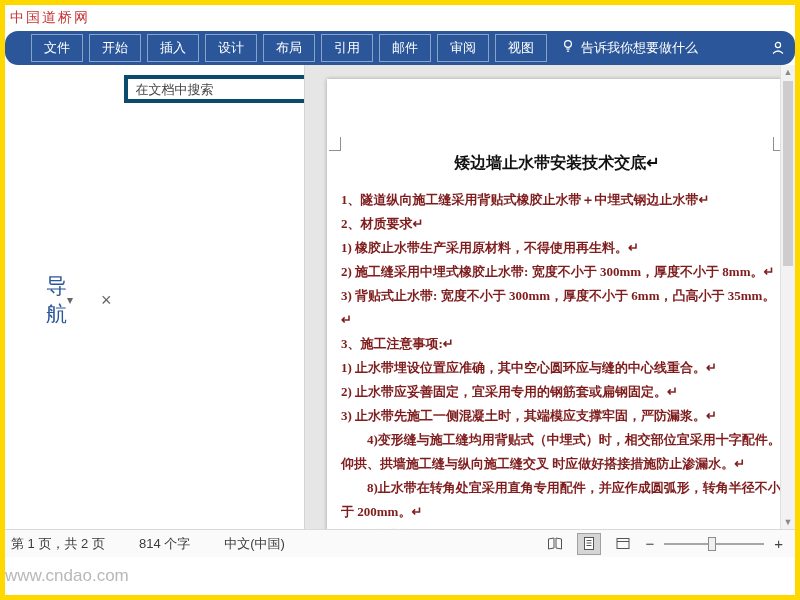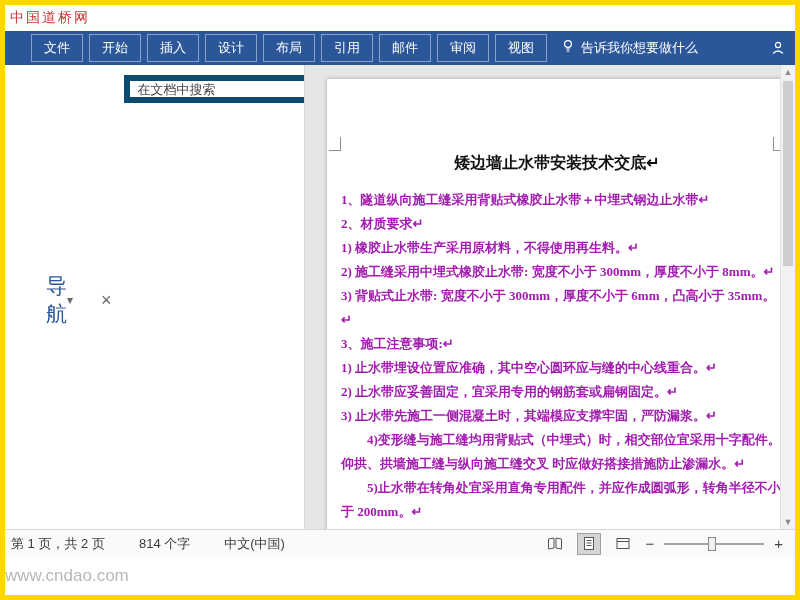--- a/index.html
+++ b/index.html
@@ -4,36 +4,36 @@
 <style>
   * { margin:0; padding:0; box-sizing:border-box; }
   html,body { width:800px; height:600px; overflow:hidden; font-family:"Liberation Sans", sans-serif; }
   .frame { width:800px; height:600px; border:5px solid #ffd800; background:#fff; display:flex; flex-direction:column; overflow:hidden; }
 
   
   .top-strip { height:26px; background:#fff; display:flex; align-items:center; padding-left:5px; flex-shrink:0; }
   .top-watermark { color:#c63333; font-size:14px; letter-spacing:2px; font-family:Liberation Serif, serif; }
 
   
-  .ribbon { height:34px; background:#2b579a; display:flex; align-items:center; padding:0 8px 0 26px; flex-shrink:0; color:#fff; }
+  .ribbon { height:34px; background:#2b579a; display:flex; align-items:center; padding:0 8px 0 26px; flex-shrink:0; color:#fff;border-radius:13px; }
   .ribbon-tabs { display:flex; gap:6px; align-items:center; }
   .ribbon-tab { font-size:13px; padding:4px 12px; border:1px solid rgba(255,255,255,0.45); white-space:nowrap; color:#fff; }
   .tellme { display:flex; align-items:flex-start; gap:6px; margin-left:14px; font-size:13px; white-space:nowrap; }
   .share { margin-left:auto; display:flex; align-items:center; }
 
   
   .main { flex:1; display:flex; overflow:hidden; min-height:0; }
 
   
   .nav-pane { width:300px; background:#fff; border-right:1px solid #d4d4d4; display:flex; flex-shrink:0; overflow:hidden;padding-left:31px; }
   .nav-header { display:flex; align-items:center; padding:12px 0 6px 10px; }
   .nav-title { color:#2b579a; font-size:21px; }
   .nav-caret { margin-left:auto; margin-right:28px; color:#666; font-size:12px; cursor:default; }
   .nav-close { margin-right:12px; color:#666; font-size:18px; line-height:1; cursor:default; }
-  .search-box { margin:10px 12px 0 0; height:28px; border:6px solid #0c4a6e; background:#fff; display:flex; align-items:center; }
+  .search-box { margin:10px 12px 0 0; height:28px; border:4px solid #0c4a6e; background:#fff; display:flex; align-items:center; }
   .search-input { flex:1; border:0; outline:0; background:transparent; padding-left:8px; font-size:13px; color:#333; font-family:"Liberation Sans", sans-serif; }
   .search-input::placeholder { color:#444; opacity:1; }
   .search-icon { width:26px; display:flex; justify-content:center; }
   .search-dd { width:22px; text-align:center; color:#555; font-size:11px; }
   .nav-tabs { display:flex; gap:26px; padding:16px 0 0 22px; font-size:14px; color:#555;font-family:Liberation Mono, monospace; }
   .nav-tab { padding-bottom:5px; }
   .nav-tab.active { color:#2b579a; font-weight:bold; border-bottom:3px solid #2b579a; }
   .thumb-area { flex:1; display:flex; flex-direction:column; align-items:center; padding-top:18px; overflow:hidden; }
   .page-thumb { width:145px; height:214px; background:#fff; border:2px solid #2b579a; box-shadow:2px 2px 5px rgba(0,0,0,0.25); flex-shrink:0; }
   .thumb-title-line { width:58%; height:4px; background:#4a4a4a; margin:10px auto 6px; }
@@ -41,21 +41,21 @@
   .thumb-num { color:#2b579a; font-size:13px; margin:8px 0 4px; }
   .page-thumb.partial { height:42px; border:1px solid #c0c0c0; box-shadow:1px 1px 3px rgba(0,0,0,0.15); margin-top:14px; }
 
   
   .doc-area { flex:1; background:#e6e6e6; position:relative; overflow:hidden; min-width:0; }
   .page { position:absolute; left:22px; top:14px; width:460px; height:780px; background:#fff; box-shadow:0 0 4px rgba(0,0,0,0.3); }
   .crop { position:absolute; width:12px; height:14px; }
   .crop-tl { left:2px; top:58px; border-right:1px solid #8f8f8f; border-bottom:1px solid #8f8f8f; }
   .crop-tr { left:446px; top:58px; border-left:1px solid #8f8f8f; border-bottom:1px solid #8f8f8f; }
   .doc-title { padding-top:74px; margin:0; text-align:center; font-size:16px; font-weight:bold; color:#111; font-family:"Liberation Serif", serif; }
-  .doc-body { padding:14px 4px 0 14px; font-size:13px; line-height:24px; color:#a21caf; font-family:"Liberation Serif", serif; }
+  .doc-body { padding:14px 4px 0 14px; font-size:13px; line-height:24px; color:#7f1d1d; font-family:"Liberation Serif", serif; }
   .doc-para { margin:0;font-weight:bold; }
   .doc-para.bold { font-weight:bold; }
   .doc-para.indent { text-indent:26px; }
   .v-scrollbar { position:absolute; right:0; top:0; bottom:0; width:15px; background:#f2f2f2; border-left:1px solid #e0e0e0; }
   .v-arrow { position:absolute; left:0; width:100%; text-align:center; color:#8a8a8a; font-size:9px; line-height:14px; }
   .v-arrow.up { top:0; }
   .v-arrow.down { bottom:0; }
   .v-thumb { position:absolute; top:16px; left:2px; width:10px; height:185px; background:#cdcdcd; }
 
   
@@ -154,21 +154,21 @@
             <p class="doc-para bold">1、隧道纵向施工缝采用背贴式橡胶止水带＋中埋式钢边止水带↵</p>
             <p class="doc-para bold">2、材质要求↵</p>
             <p class="doc-para">1) 橡胶止水带生产采用原材料，不得使用再生料。↵</p>
             <p class="doc-para">2) 施工缝采用中埋式橡胶止水带: 宽度不小于 300mm，厚度不小于 8mm。↵</p>
             <p class="doc-para">3) 背贴式止水带: 宽度不小于 300mm，厚度不小于 6mm，凸高小于 35mm。↵</p>
             <p class="doc-para bold">3、施工注意事项:↵</p>
             <p class="doc-para">1) 止水带埋设位置应准确，其中空心圆环应与缝的中心线重合。↵</p>
             <p class="doc-para">2) 止水带应妥善固定，宜采用专用的钢筋套或扁钢固定。↵</p>
             <p class="doc-para">3) 止水带先施工一侧混凝土时，其端模应支撑牢固，严防漏浆。↵</p>
             <p class="doc-para indent">4)变形缝与施工缝均用背贴式（中埋式）时，相交部位宜采用十字配件。仰拱、拱墙施工缝与纵向施工缝交叉 时应做好搭接措施防止渗漏水。↵</p>
-            <p class="doc-para indent">5)止水带在转角处宜采用直角专用配件，并应作成圆弧形，转角半径不小于 200mm。↵</p>
+            <p class="doc-para indent">8)止水带在转角处宜采用直角专用配件，并应作成圆弧形，转角半径不小于 200mm。↵</p>
             <p class="doc-para bold">4、搭接注意事项</p>
           </div>
       </div>
       <div class="v-scrollbar">
         <div class="v-arrow up">▲</div>
         <div class="v-thumb"></div>
         <div class="v-arrow down">▼</div>
       </div>
     </section>
 

